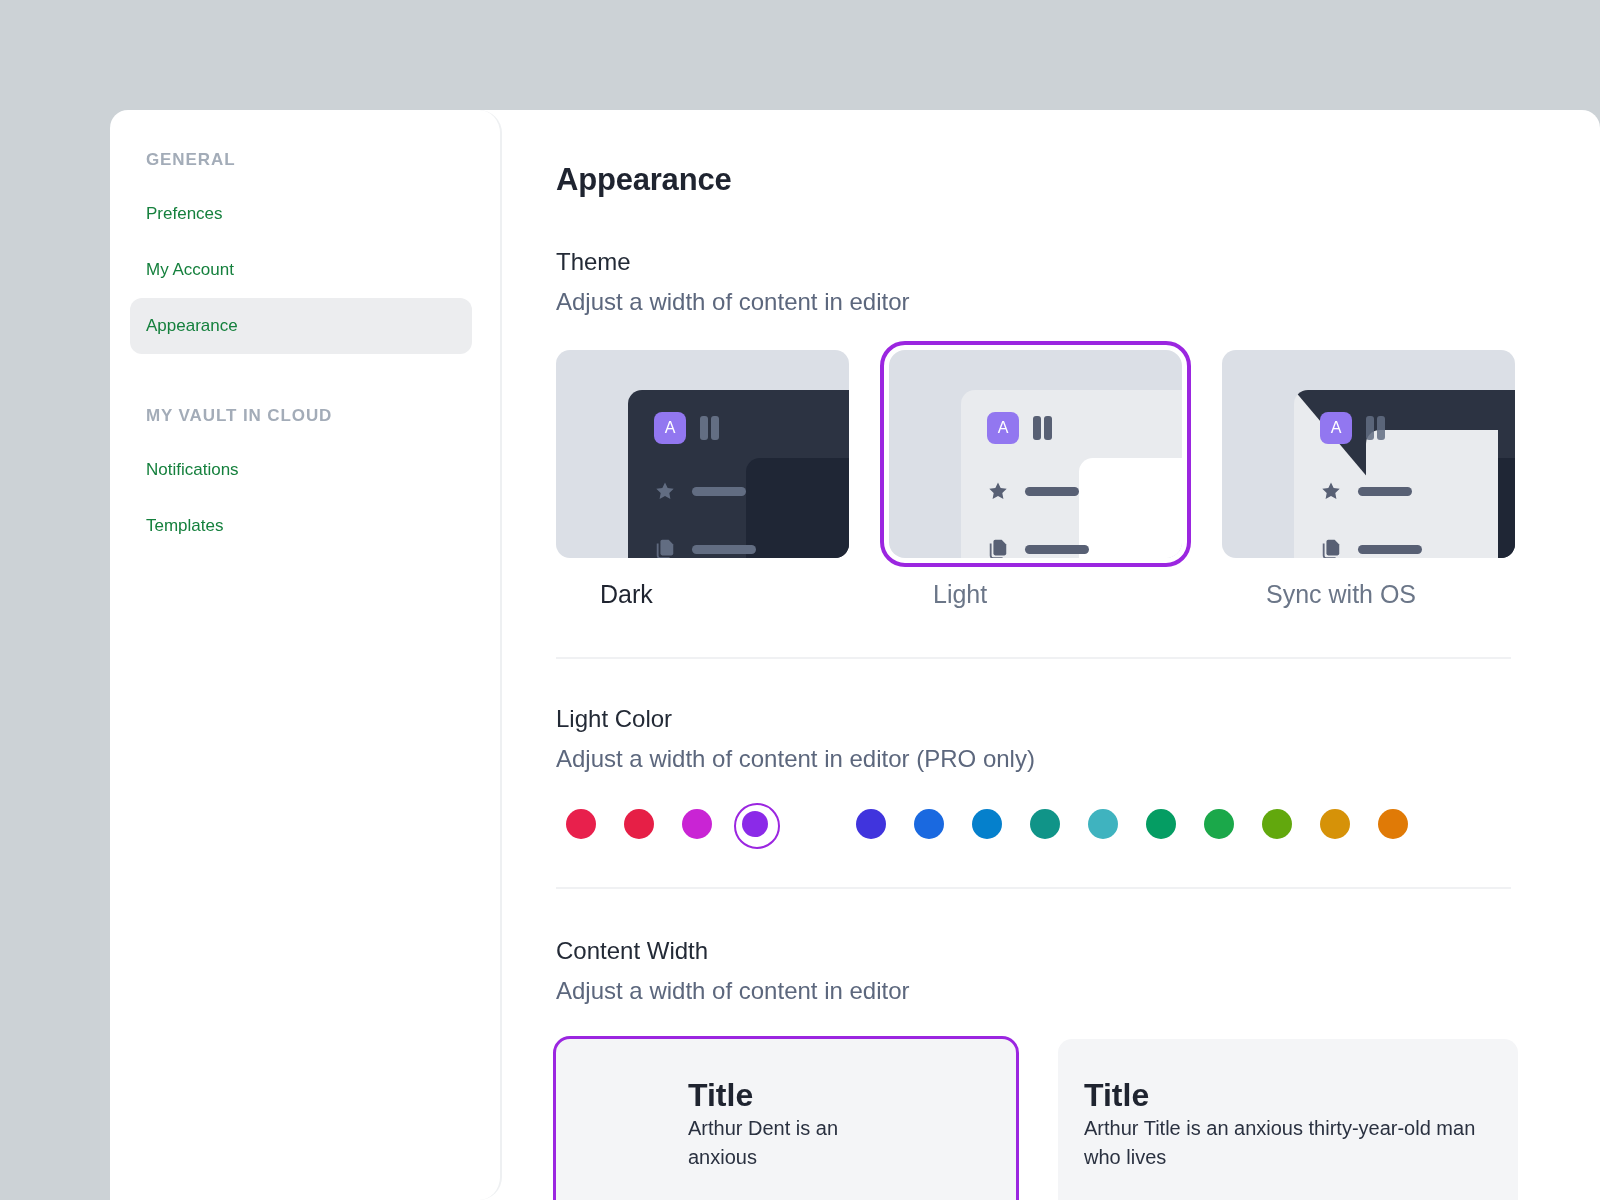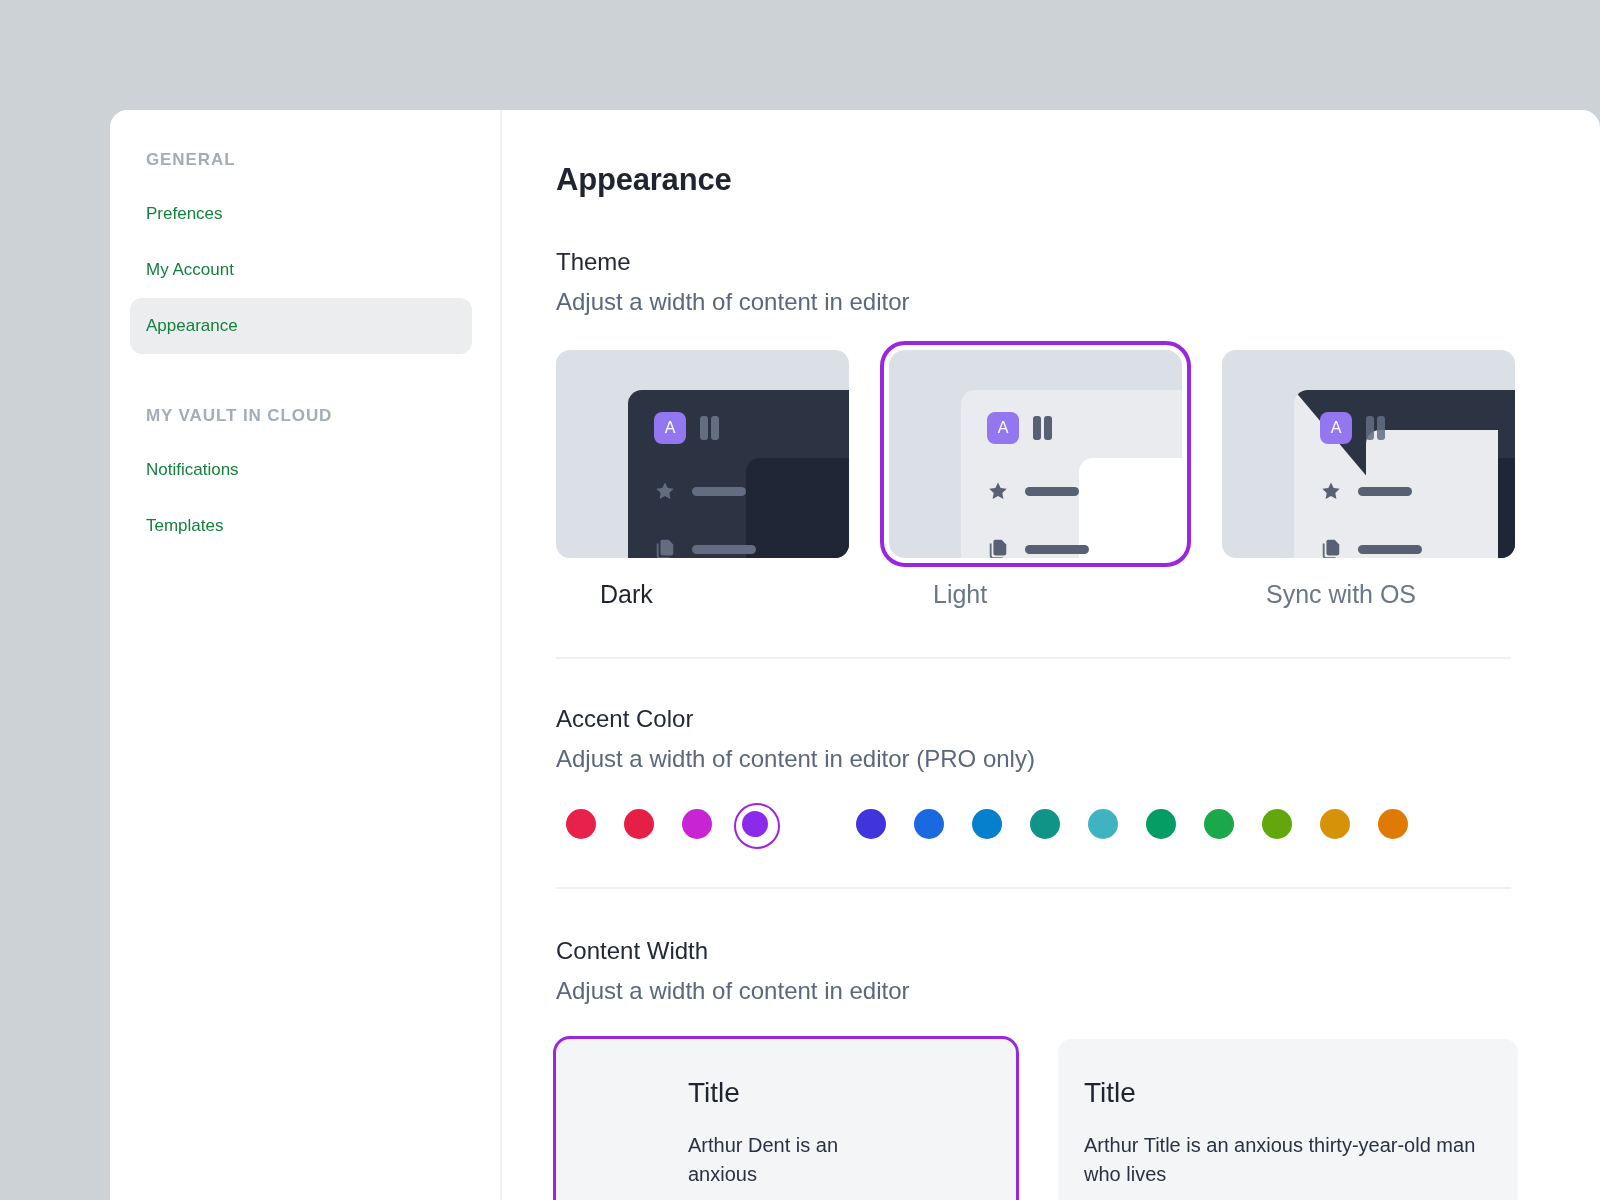--- a/index.html
+++ b/index.html
@@ -29,20 +29,21 @@
     display: flex;
   }
 
   
   #sidebar {
     width: 392px;
     flex: 0 0 392px;
     background: #ffffff;
     border-right: 2px solid #eef0f2;
     padding: 40px 28px 0 20px;
+    border-radius: 23px;
   }
 
   .side-group-title {
     font-size: 17px;
     font-weight: bold;
     letter-spacing: 0.9px;
     color: #a3acb8;
     padding: 0 16px;
     margin-bottom: 16px;
   }
@@ -242,22 +243,22 @@
   }
   .width-card.narrow { width: 460px; flex: 0 0 460px; }
   .width-card.wide   { width: 460px; flex: 0 0 460px; }
   .width-card.selected {
     outline: 3px solid #9b26e0;
     outline-offset: 0px;
   }
   .wc-inner { padding: 0 26px; }
   .width-card.narrow .wc-inner { padding: 0 132px 0 132px; }
   .wc-title {
-    font-size: 28px; font-weight: normal; color: #1f2430;
-    margin-bottom: 22px; white-space: nowrap;
+    font-size: 32px; font-weight: bold; color: #1f2430;
+    white-space: nowrap;
   }
   .wc-body {
     font-size: 20px; color: #2a3140; line-height: 1.45;
   }
   .width-card.narrow .wc-body { width: 210px; }
 </style>
 </head>
 <body>
 
 <div id="app-window">
@@ -405,21 +406,21 @@
           </div>
           <div class="theme-label">Sync with OS</div>
         </div>
 
       </div>
     </section>
 
     <div class="section-sep" style="margin-top:48px"></div>
 
     <section id="accent-section" class="section">
-      <div class="section-head">Accent Color</div>
+      <div class="section-head">Light Color</div>
       <div class="section-sub">Adjust a width of content in editor (PRO only)</div>
       <div id="swatch-row">
           <div class="swatch-wrap">
             <div class="swatch" style="background: rgb(232, 32, 76);"></div>
           </div>
           <div class="swatch-wrap">
             <div class="swatch" style="background: rgb(230, 31, 70);"></div>
           </div>
           <div class="swatch-wrap">
             <div class="swatch" style="background: rgb(201, 36, 212);"></div>

